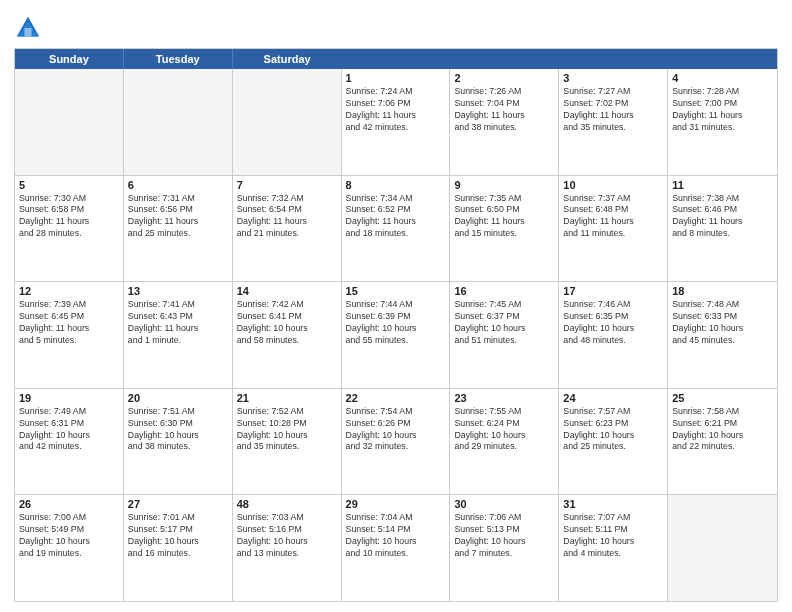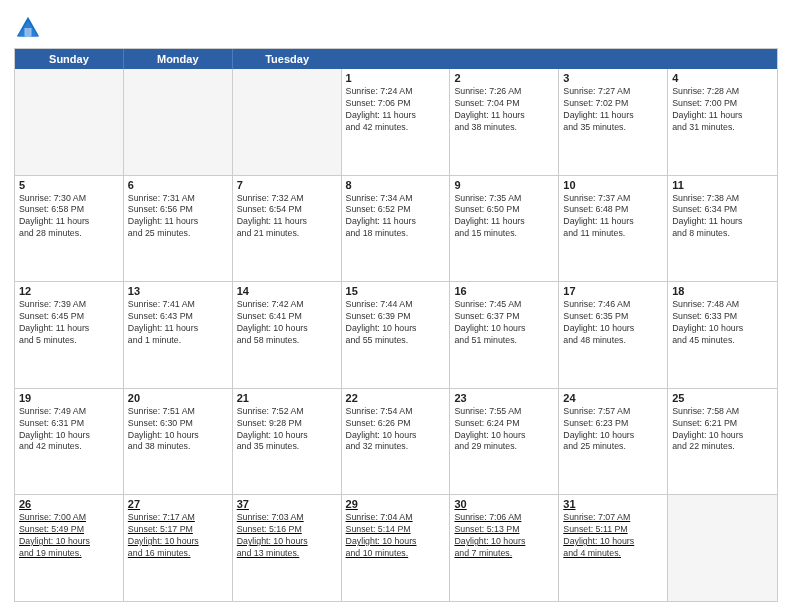--- a/index.html
+++ b/index.html
@@ -85,21 +85,21 @@
       flex: 1;
       display: flex;
       flex-direction: column;
     }
     .cal-row {
       display: grid;
       grid-template-columns: repeat(7, 1fr);
       flex: 1;
       border-bottom: 1px solid #ccc;
     }
-    .cal-row:last-child { border-bottom: none; text-decoration: underline; }
+    .cal-row:last-child { border-bottom: none; }
     .cal-cell {
       border-right: 1px solid #ccc;
       padding: 3px 4px;
       font-size: 9.2px;
       color: #333;
       vertical-align: top;
       min-height: 0;
       display: flex;
       flex-direction: column;
     }
@@ -135,22 +135,22 @@
     </div>
     <div class="title-block">
       <div class="month-title"></div>
       <div class="location"></div>
     </div>
   </div>
 
   <div class="calendar">
     <div class="cal-header">
     <div class="cal-header-cell">Sunday</div>
-        <div class="cal-header-cell">Monday</div>
         <div class="cal-header-cell">Tuesday</div>
+        <div class="cal-header-cell">Saturday</div>
       </div>
     <div class="cal-body">
     <div class="cal-row">
           <div class="cal-cell empty"></div>
           <div class="cal-cell empty"></div>
           <div class="cal-cell empty"></div>
           <div class="cal-cell">
             <div class="day-num">1</div>
             <div class="cell-text">Sunrise: 7:24 AM</div>
             <div class="cell-text">Sunset: 7:06 PM</div>
@@ -218,21 +218,21 @@
           <div class="cal-cell">
             <div class="day-num">10</div>
             <div class="cell-text">Sunrise: 7:37 AM</div>
             <div class="cell-text">Sunset: 6:48 PM</div>
             <div class="cell-text">Daylight: 11 hours</div>
             <div class="cell-text">and 11 minutes.</div>
           </div>
           <div class="cal-cell">
             <div class="day-num">11</div>
             <div class="cell-text">Sunrise: 7:38 AM</div>
-            <div class="cell-text">Sunset: 6:34 PM</div>
+            <div class="cell-text">Sunset: 6:46 PM</div>
             <div class="cell-text">Daylight: 11 hours</div>
             <div class="cell-text">and 8 minutes.</div>
           </div>
         </div>
         <div class="cal-row">
           <div class="cal-cell">
             <div class="day-num">12</div>
             <div class="cell-text">Sunrise: 7:39 AM</div>
             <div class="cell-text">Sunset: 6:45 PM</div>
             <div class="cell-text">Daylight: 11 hours</div>
@@ -292,21 +292,21 @@
           <div class="cal-cell">
             <div class="day-num">20</div>
             <div class="cell-text">Sunrise: 7:51 AM</div>
             <div class="cell-text">Sunset: 6:30 PM</div>
             <div class="cell-text">Daylight: 10 hours</div>
             <div class="cell-text">and 38 minutes.</div>
           </div>
           <div class="cal-cell">
             <div class="day-num">21</div>
             <div class="cell-text">Sunrise: 7:52 AM</div>
-            <div class="cell-text">Sunset: 9:28 PM</div>
+            <div class="cell-text">Sunset: 10:28 PM</div>
             <div class="cell-text">Daylight: 10 hours</div>
             <div class="cell-text">and 35 minutes.</div>
           </div>
           <div class="cal-cell">
             <div class="day-num">22</div>
             <div class="cell-text">Sunrise: 7:54 AM</div>
             <div class="cell-text">Sunset: 6:26 PM</div>
             <div class="cell-text">Daylight: 10 hours</div>
             <div class="cell-text">and 32 minutes.</div>
           </div>
@@ -335,27 +335,27 @@
         <div class="cal-row">
           <div class="cal-cell">
             <div class="day-num">26</div>
             <div class="cell-text">Sunrise: 7:00 AM</div>
             <div class="cell-text">Sunset: 5:49 PM</div>
             <div class="cell-text">Daylight: 10 hours</div>
             <div class="cell-text">and 19 minutes.</div>
           </div>
           <div class="cal-cell">
             <div class="day-num">27</div>
-            <div class="cell-text">Sunrise: 7:17 AM</div>
+            <div class="cell-text">Sunrise: 7:01 AM</div>
             <div class="cell-text">Sunset: 5:17 PM</div>
             <div class="cell-text">Daylight: 10 hours</div>
             <div class="cell-text">and 16 minutes.</div>
           </div>
           <div class="cal-cell">
-            <div class="day-num">37</div>
+            <div class="day-num">48</div>
             <div class="cell-text">Sunrise: 7:03 AM</div>
             <div class="cell-text">Sunset: 5:16 PM</div>
             <div class="cell-text">Daylight: 10 hours</div>
             <div class="cell-text">and 13 minutes.</div>
           </div>
           <div class="cal-cell">
             <div class="day-num">29</div>
             <div class="cell-text">Sunrise: 7:04 AM</div>
             <div class="cell-text">Sunset: 5:14 PM</div>
             <div class="cell-text">Daylight: 10 hours</div>

